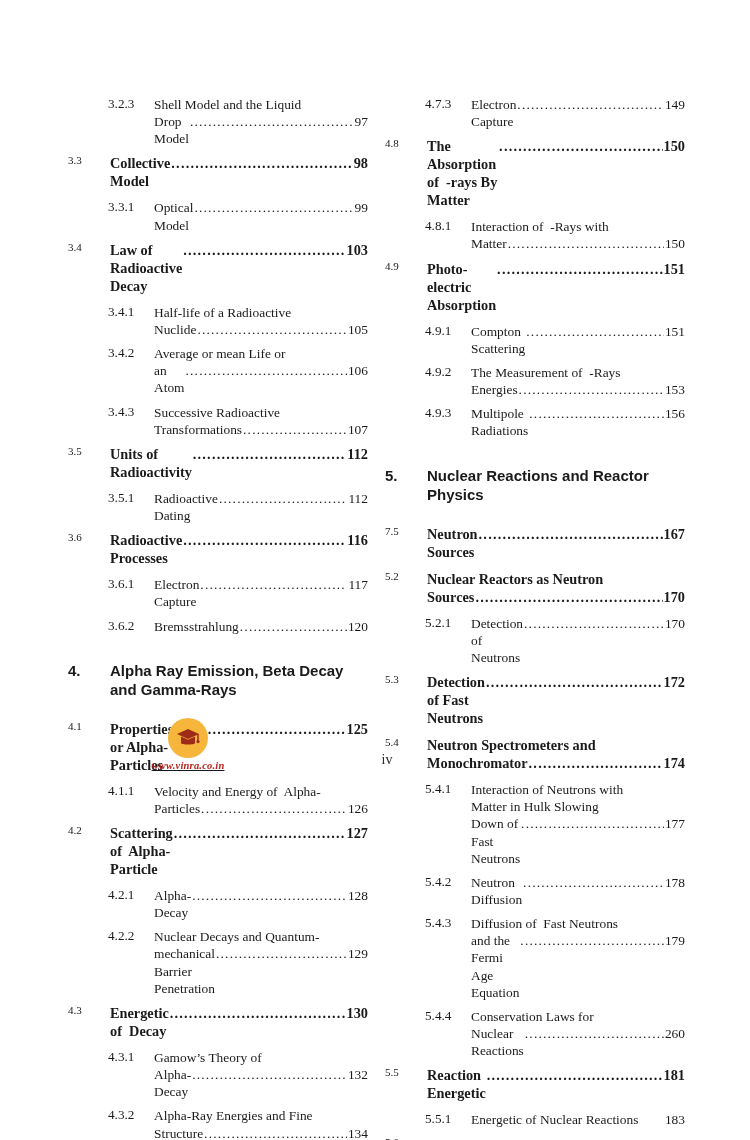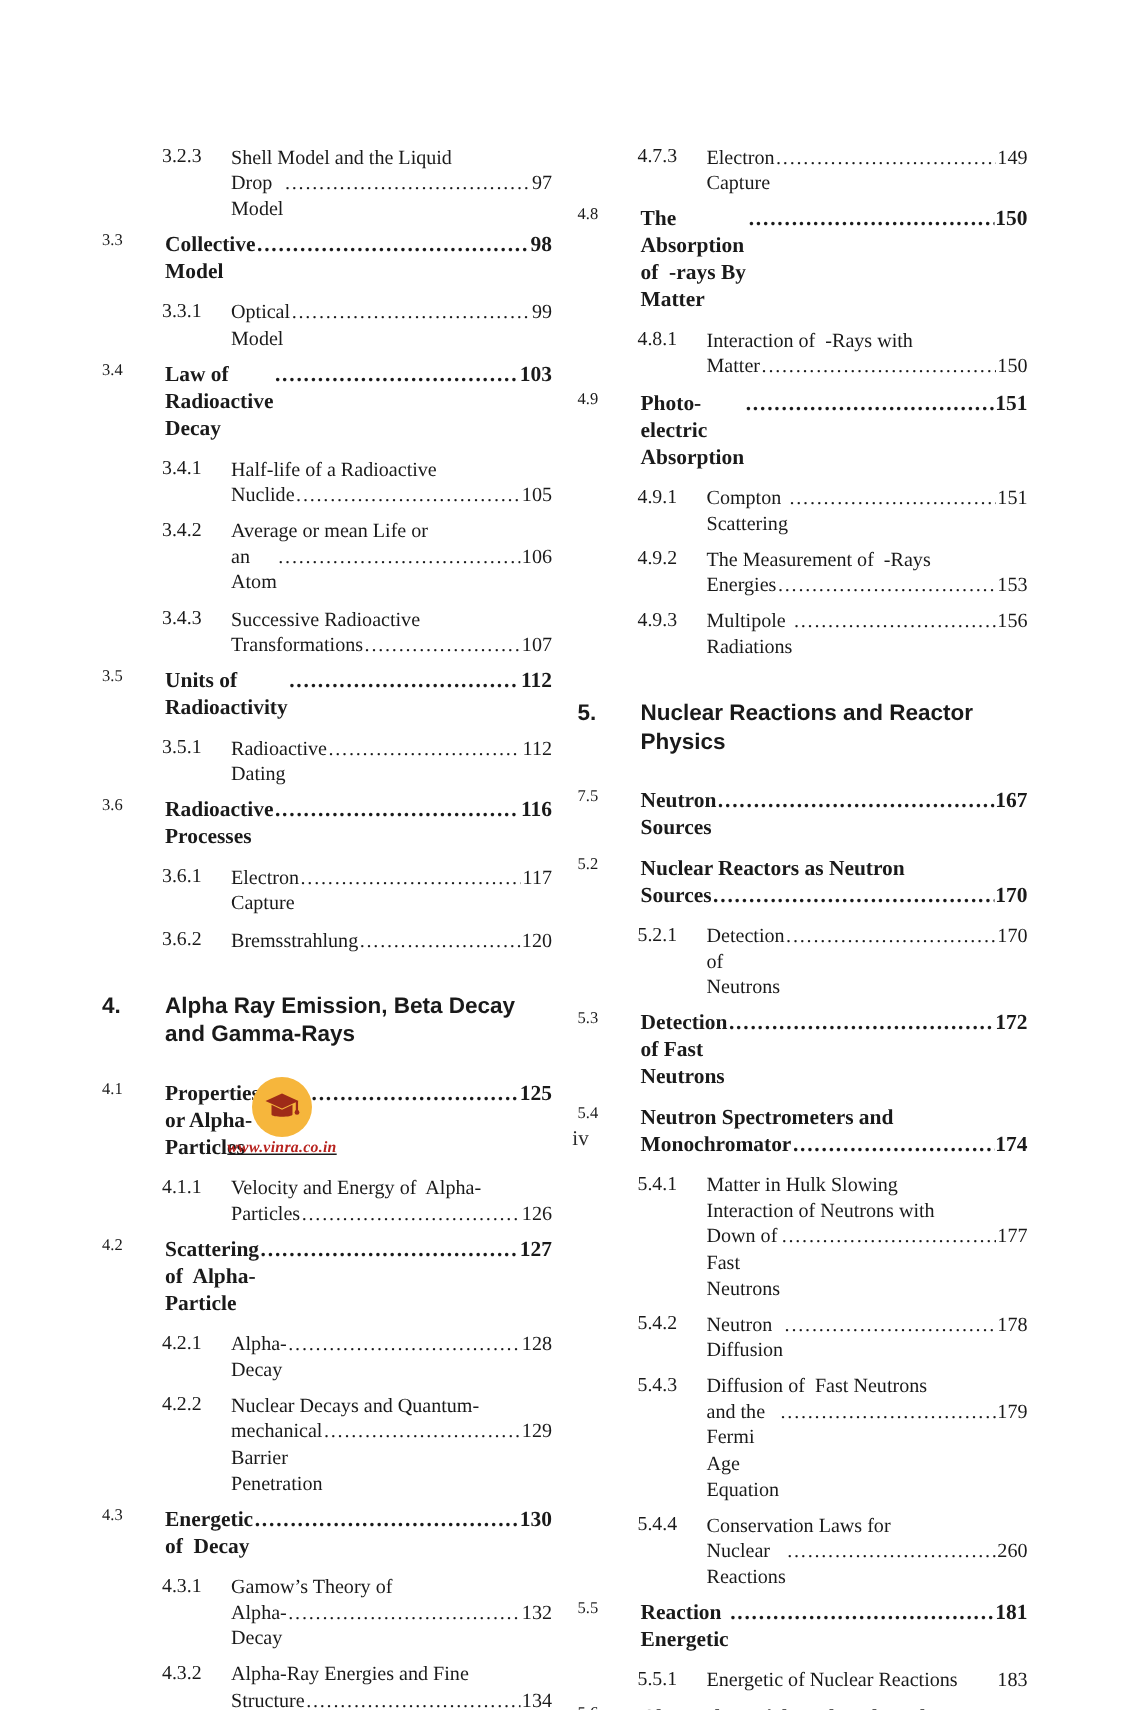--- a/index.html
+++ b/index.html
@@ -536,24 +536,24 @@
               <span class="txt">Monochromator</span>
               <span class="dots"></span>
               <span class="pg">174</span>
             </div>
           </span>
         </div>
         <div class="entry lvl2 tight">
           <span class="num">5.4.1</span>
           <span class="body-txt">
             <div class="line-flex nodots">
+              <span class="txt">Interaction of Neutrons with</span>
+            </div>
+            <div class="line-flex nodots">
               <span class="txt">Matter in Hulk Slowing</span>
-            </div>
-            <div class="line-flex nodots">
-              <span class="txt">Interaction of Neutrons with</span>
             </div>
             <div class="line-flex">
               <span class="txt">Down of  Fast Neutrons</span>
               <span class="dots"></span>
               <span class="pg">177</span>
             </div>
           </span>
         </div>
         <div class="entry lvl2 tight">
           <span class="num">5.4.2</span>

